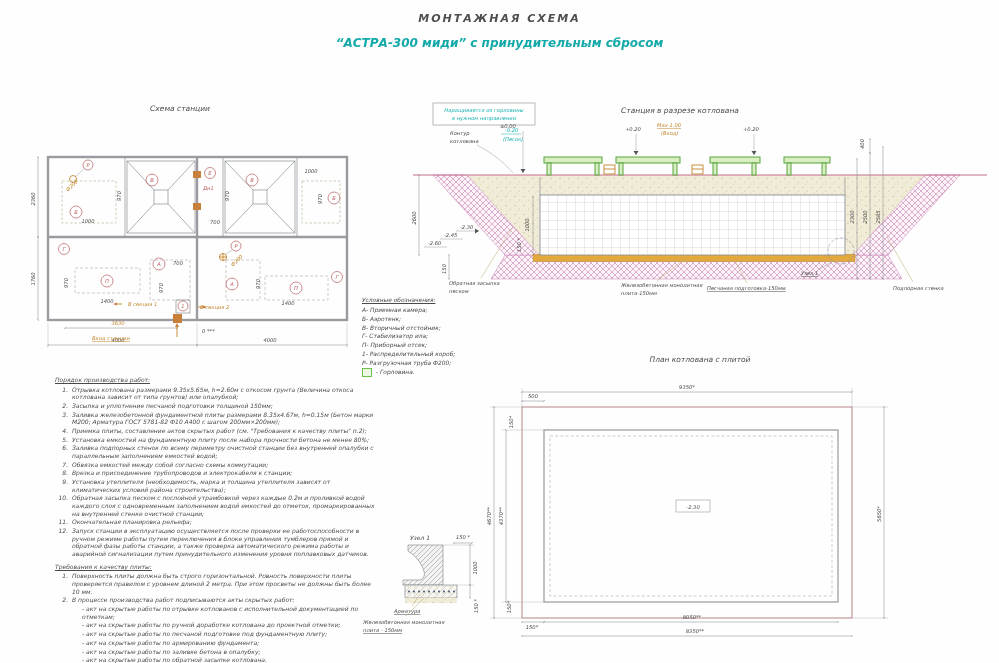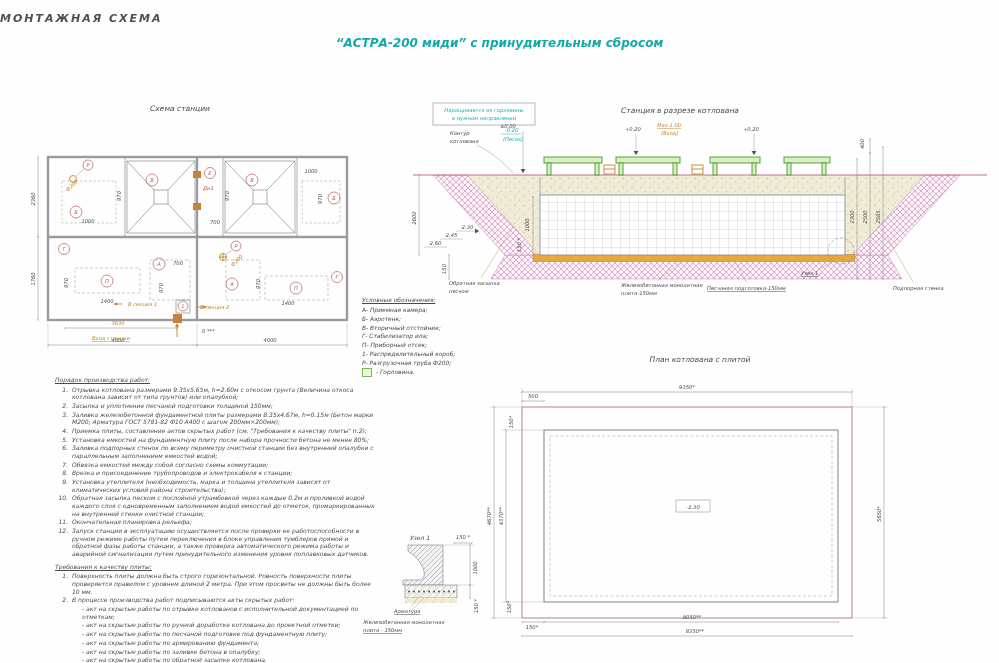--- a/index.html
+++ b/index.html
@@ -1,19 +1,19 @@
 <!DOCTYPE html>
 <html><head>
 <meta charset="utf-8">
 <style>
   html,body{margin:0;padding:0;background:#ffffff;}
   #sheet{position:relative;width:999px;height:663px;background:#fefefe;overflow:hidden;
          font-family:"DejaVu Sans",sans-serif;color:#4a4a4a;}
   .abs{position:absolute;}
-  #main-title{left:0;right:0;top:12px;font-style:italic;font-weight:bold;
+  #main-title{left:0;right:0;top:12px;text-align:center;font-style:italic;font-weight:bold;
               font-size:11px;letter-spacing:2px;color:#4f4f52;}
   #sub-title{left:0;right:0;top:36px;text-align:center;font-style:italic;font-weight:bold;
              font-size:12px;color:#14a9a9;}
   svg text{font-family:"DejaVu Sans",sans-serif;font-style:italic;fill:#4a4a4a;}
   .t{font-size:6px;}
   .ts{font-size:5.2px;}
   .t7{font-size:7.5px;}
   .or{fill:#c4872e;}
   .rd{fill:#b85c5c;}
   .tl{fill:#19b0b0;}
@@ -66,21 +66,21 @@
         <path d="M0,7 L7,0" stroke="#b4ac96" stroke-width=".5"></path>
         <circle cx="2" cy="2" r=".6" fill="#b0a88e"></circle>
       </pattern>
       <marker id="tk" viewBox="0 0 4 4" refX="2" refY="2" markerWidth="5" markerHeight="5" orient="auto">
         <path d="M0,4 L4,0" stroke="#8a8f94" stroke-width=".8"></path>
       </marker>
     </defs>
   </svg>
 
   <div id="main-title" class="abs">МОНТАЖНАЯ СХЕМА</div>
-  <div id="sub-title" class="abs">“АСТРА-200 миди” с принудительным сбросом</div>
+  <div id="sub-title" class="abs">“АСТРА-300 миди” с принудительным сбросом</div>
 
   <svg class="abs" style="left:30px;top:95px" width="345" height="265" viewBox="0 0 345 265">
     <text class="t7" x="150" y="16" text-anchor="middle">Схема станции</text>
 
     <g>
       <rect class="wall" x="18" y="62" width="299" height="163"></rect>
       <line class="wall" x1="167" y1="62" x2="167" y2="225"></line>
       <line class="wall" x1="18" y1="142" x2="317" y2="142"></line>
       <line class="thin" x1="95" y1="62" x2="95" y2="142"></line>
       <line class="thin" x1="193" y1="62" x2="193" y2="142"></line>

